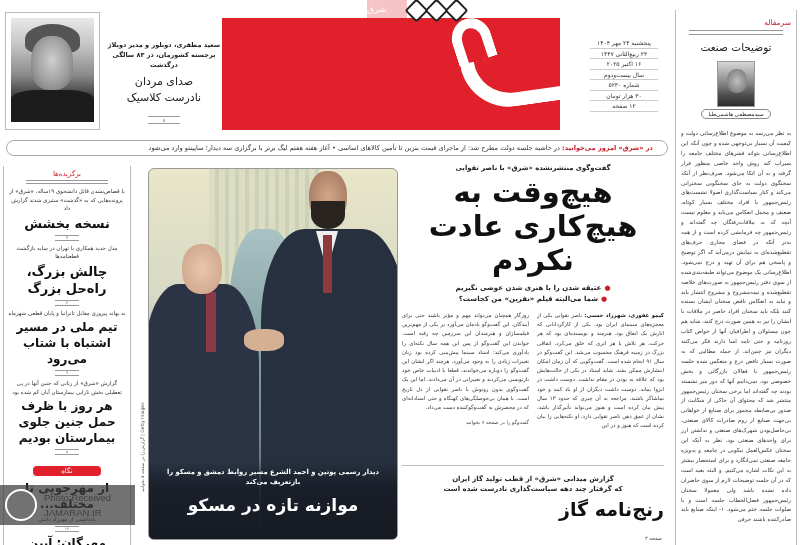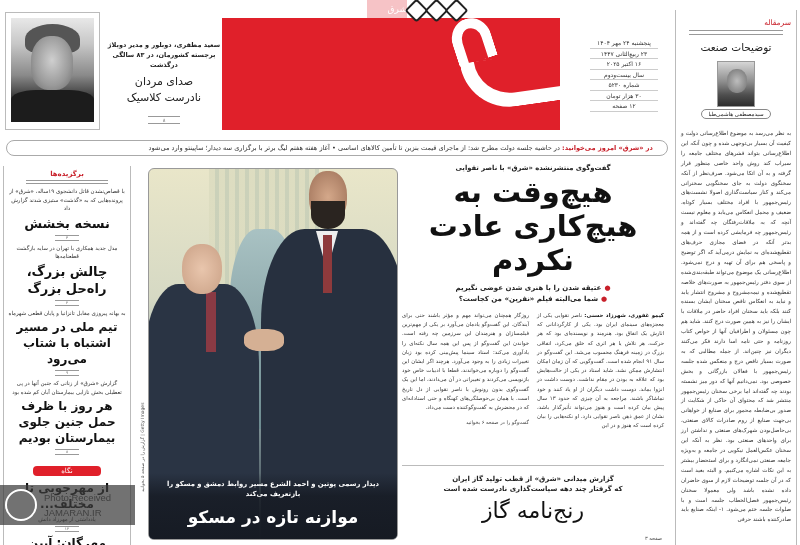--- a/index.html
+++ b/index.html
@@ -16,21 +16,21 @@
   .obit-text { position: absolute; left: 105px; top: 40px; width: 118px; text-align: center; }
   .obit-kicker { font-size: 6.5px; font-weight: bold; line-height: 10px; color:#222; }
   .obit-title { font-size: 11px; line-height: 16px; margin-top: 4px; color:#222; }
   .obit-pages { margin: 10px auto 0; width: 32px; height: 8px; border-top: 1px solid #999; border-bottom:1px solid #999; font-size: 5px; line-height: 6px; color:#666; text-align:center; }
 
   .logo { position: absolute; left: 222px; top: 18px; width: 338px; height: 112px; background: #e0202a; }
   .logo-swoosh { position: absolute; left: 240px; top: 26px; width: 280px; height: 50px; border: 14px solid #fff; border-top: none; border-right:none; border-radius: 0 0 0 60px; transform: rotate(-8deg); }
   .logo-stroke1 { position:absolute; left: 230px; top: 0px; width: 40px; height: 44px; border: 10px solid #fff; border-bottom:none; border-radius: 50% 50% 0 0; background: transparent; transform: rotate(-18deg); }
   .logo-dots { position:absolute; left: 408px; top: 2px; display:flex; gap: 3px; direction:ltr; }
   .logo-dot { width: 17px; height: 17px; background:#fff; border: 2px solid #222; transform: rotate(45deg); border-radius: 3px; }
-  .logo-ghost { position:absolute; left: 367px; top: 0; width: 40px; height: 18px; background: #f6c3c6; color:#fff; font-size: 9px; text-align:right; line-height:18px;}
+  .logo-ghost { position:absolute; left: 367px; top: 0; width: 40px; height: 18px; background: #f6c3c6; color:#fff; font-size: 9px; text-align:left; line-height:18px;}
   .logo-sub { position:absolute; left: 495px; top: 90px; font-size: 19px; font-weight: bold; color: #fff; font-style: italic; letter-spacing: 1px; }
 
   .dateline { position: absolute; left: 590px; top: 38px; width: 68px; text-align: center; }
   .dateline div { font-size: 6px; line-height: 9.5px; border-bottom: 1px solid #ccc; color:#333; }
 
   
   .editorial { position: absolute; left: 675px; top: 10px; width: 122px; height: 535px; border-left: 1px solid #bbb; border-right: 1px solid #bbb; padding: 0 5px; }
   .ed-label { font-size: 7.5px; color: #c8202a; margin-top: 8px; }
   .ed-rule { height: 5px; border-top: 1px solid #999; border-bottom: 1px solid #999; margin: 3px 8px 0; }
   .ed-title { text-align:center; font-size: 10.5px; margin-top: 6px; color:#222; }
@@ -38,21 +38,21 @@
   .ed-photo::after{ content:""; position:absolute; left:9px; top:7px; width:20px; height:24px; border-radius:45%; background: radial-gradient(#bdbdbd,#6f6f6f); }
   .ed-author { margin: 2px auto 0; width: 70px; font-size: 5.5px; text-align:center; border:1px solid #888; border-radius: 6px; padding: 1px 0; color:#222; }
   .ed-body { margin-top: 10px; font-size: 5.6px; line-height: 9.9px; text-align: justify; color: #333; }
 
   
   .teaser { position: absolute; left: 6px; top: 140px; width: 662px; height: 16px; border: 1px solid #aaa; border-radius: 8px; font-size: 6.6px; line-height: 14px; padding: 0 14px; white-space: nowrap; overflow: hidden; color:#333; }
   .teaser .lead { color: #c8202a; font-weight: bold; }
 
   
   .leftcol { position: absolute; left: 3px; top: 166px; width: 128px; height: 379px; border-left:1px solid #bbb; border-right:1px solid #bbb; padding: 0 4px; text-align:center; }
-  .lc-label { font-size: 7px; color:#c8202a; margin-top: 4px; font-weight: bold; }
+  .lc-label { font-size: 7px; color:#c8202a; margin-top: 4px; }
   .lc-rule { height: 4px; border-top:1px solid #999; border-bottom:1px solid #999; margin: 2px 18px 3px; }
   .lc-kicker { font-size: 5.5px; line-height: 8.5px; color:#333; }
   .lc-head { font-size: 12px; font-weight: bold; line-height: 16px; color:#111; margin: 2px 0 3px; }
   .lc-head.big { font-size: 13px; line-height: 17px; }
   .lc-page { width: 24px; height: 6px; border-top:1px solid #999; border-bottom: 1px solid #999; margin: 2px auto 3px; font-size:4px; line-height:4px; color:#666; }
   .lc-badge { display:inline-block; background:#e0202a; color:#fff; font-size: 7px; padding: 1px 28px; border-radius: 4px; margin: 2px 0; }
   .watermark { position:absolute; left: 0; top: 485px; width: 135px; height: 40px; background: rgba(60,60,60,0.72); color:#404040; direction:ltr; }
   .wm-logo { position:absolute; left: 5px; top: 4px; width: 32px; height: 32px; border: 2px solid #fff; border-radius: 50%; }
   .wm-text { position:absolute; left: 44px; top: 5px; font-size: 9.5px; line-height: 15px; font-family:"Liberation Sans", sans-serif; }
 
@@ -65,41 +65,41 @@
   .man1 .head { position:absolute; left: 38px; top: 0; width: 40px; height: 50px; border-radius: 45%; background: radial-gradient(#e9c6ad,#c9a085); }
   .man1 .body { position:absolute; left: 0; top: 40px; width: 115px; height: 260px; background: #2a3444; border-radius: 30% 30% 0 0; }
   .man1 .tie { position:absolute; left: 62px; top: 48px; width: 10px; height: 60px; background:#8a3a44; }
   .man2 { position:absolute; left: 112px; top: 2px; width: 145px; height: 370px; }
   .man2 .head { position:absolute; left: 48px; top: 0; width: 38px; height: 52px; border-radius: 45%; background: radial-gradient(#d4a88a,#9e7158); }
   .man2 .beard { position:absolute; left: 50px; top: 30px; width: 34px; height: 28px; border-radius: 0 0 50% 50%; background:#2a2420; }
   .man2 .body { position:absolute; left: 0; top: 58px; width: 145px; height: 312px; background: #27303f; border-radius: 30% 30% 0 0; }
   .man2 .shirt { position:absolute; left: 55px; top: 60px; width: 22px; height: 40px; background:#eee; clip-path: polygon(0 0,100% 0,50% 100%); }
   .man2 .tie { position:absolute; left: 62px; top: 64px; width: 9px; height: 58px; background:#8e3a3c; }
   .hands { position:absolute; left: 95px; top: 160px; width: 40px; height: 22px; background: #d5b094; border-radius: 40%; }
-  .photo-caption { position:absolute; left: 0; bottom: 0; width: 100%; padding: 6px 6px 10px; text-align:center; background: linear-gradient(180deg, rgba(20,24,32,0) 0%, rgba(20,24,32,0.75) 35%, rgba(20,24,32,0.9) 100%); color: #fff; }
+  .photo-caption { position:absolute; left: 0; bottom: 0; width: 100%; padding: 6px 6px 22px; text-align:center; background: linear-gradient(180deg, rgba(20,24,32,0) 0%, rgba(20,24,32,0.75) 35%, rgba(20,24,32,0.9) 100%); color: #fff; }
   .pc-kicker { font-size: 6.8px; line-height: 10px; font-weight:bold; }
   .pc-head { font-size: 17px; font-weight: bold; line-height: 24px; margin-top: 6px; }
   .photo-credit { position:absolute; left: 137px; top: 405px; width: 10px; height: 135px; }
   .photo-credit span { position:absolute; left: -60px; top: 60px; width: 130px; transform: rotate(-90deg); font-size: 4.5px; color:#555; white-space:nowrap; }
 
   
   .lead-story { position: absolute; left: 402px; top: 164px; width: 262px; }
   .ls-kicker { text-align:center; font-size: 6.8px; font-weight:bold; color:#222; }
   .ls-head { text-align:center; font-size: 29px; font-weight: 900; line-height: 34px; margin-top: 3px; color:#111; letter-spacing: -0.5px; }
   .ls-bullets { margin-top: 6px; text-align:center; }
   .ls-bullets div { font-size: 7px; font-weight: bold; line-height: 11px; color:#222; }
   .ls-bullets .dot { color: #c8202a; margin-left: 3px; }
   .ls-cols { display:flex; gap: 8px; margin-top: 6px; }
   .ls-col { flex: 1; font-size: 5.4px; line-height: 9.2px; text-align: justify; color:#333; }
   .ls-col b { color:#111; }
   .ls-more { font-size: 5px; color:#444; margin-top: 6px; }
 
   .gas-box { position: absolute; left: 402px; top: 465px; width: 262px; height: 80px; border-top: 1px solid #bbb; text-align:center; }
   .gas-kicker { font-size: 7px; font-weight:bold; line-height: 10px; margin-top: 8px; color:#222; }
-  .gas-head { font-size: 22px; font-weight: normal; margin-top: 4px; color:#111; }
+  .gas-head { font-size: 19px; font-weight: bold; margin-top: 4px; color:#111;text-align:right; }
   .gas-page { position:absolute; right: 2px; bottom: 4px; font-size: 5px; color:#444; }
 </style>
 </head>
 <body>
 
 <div class="masthead">
   <div class="obit-box">
     <div class="obit-photo">
       <div class="suit"></div>
         <div class="hair"></div>

